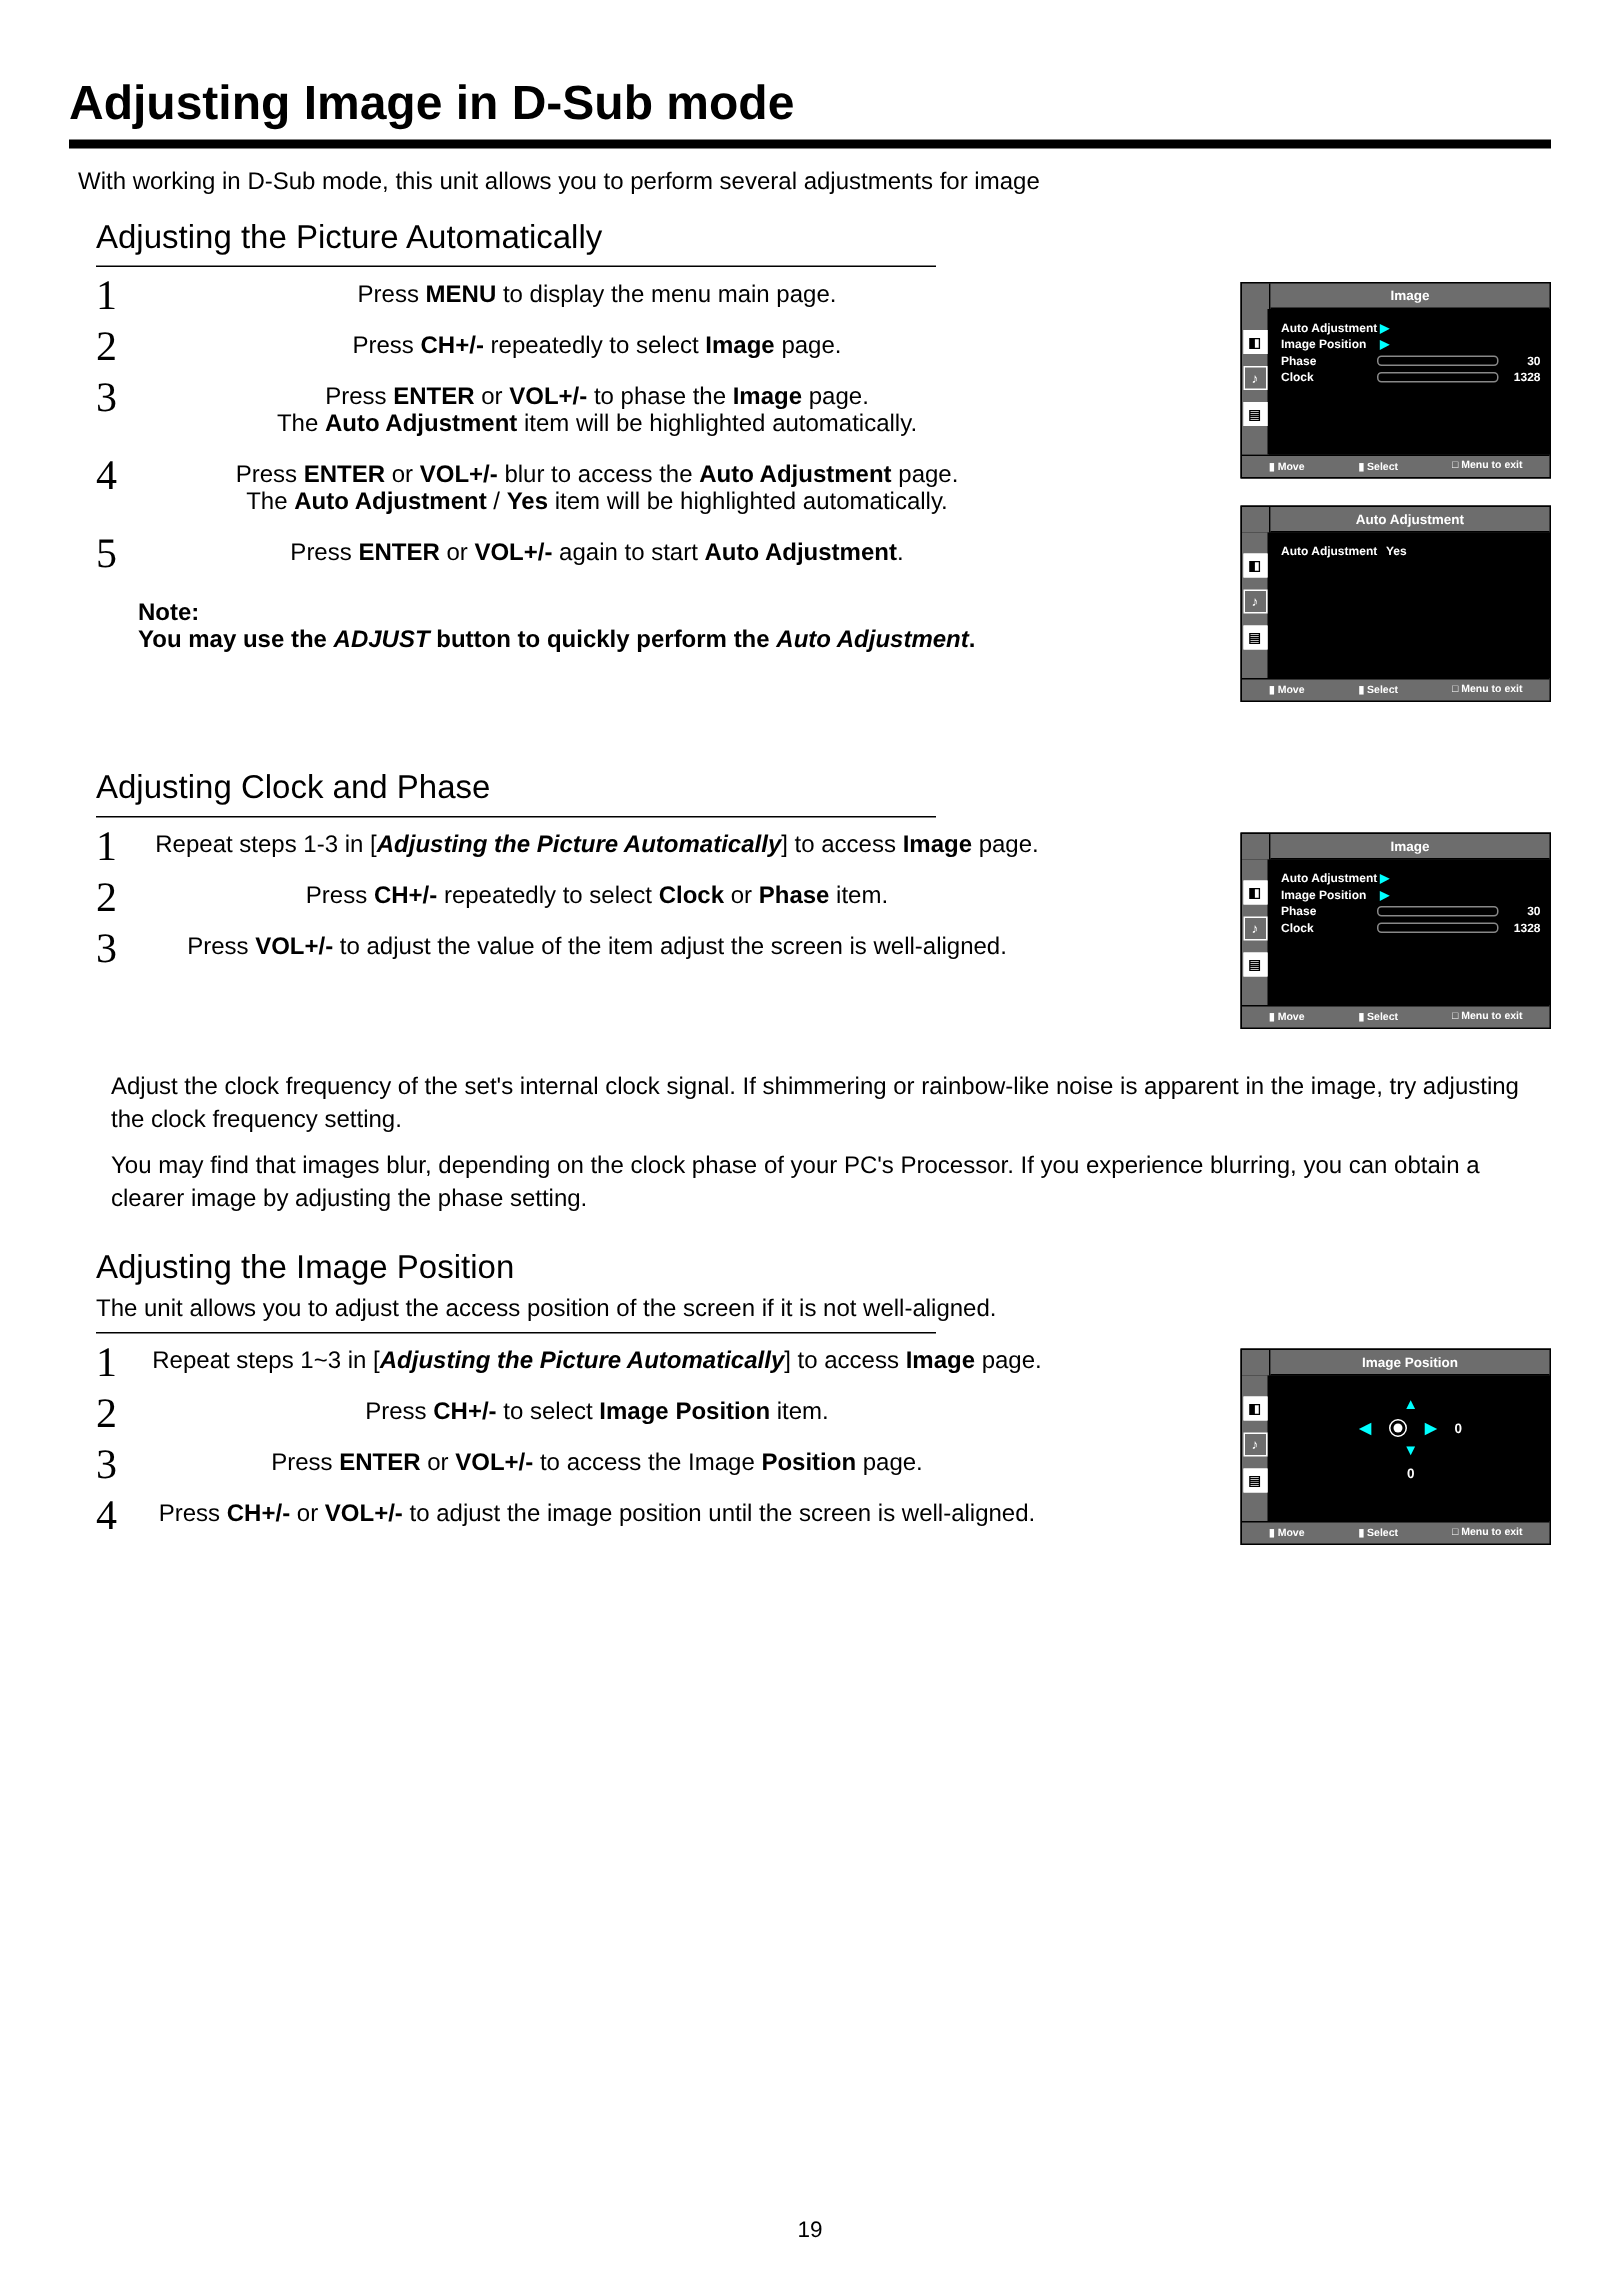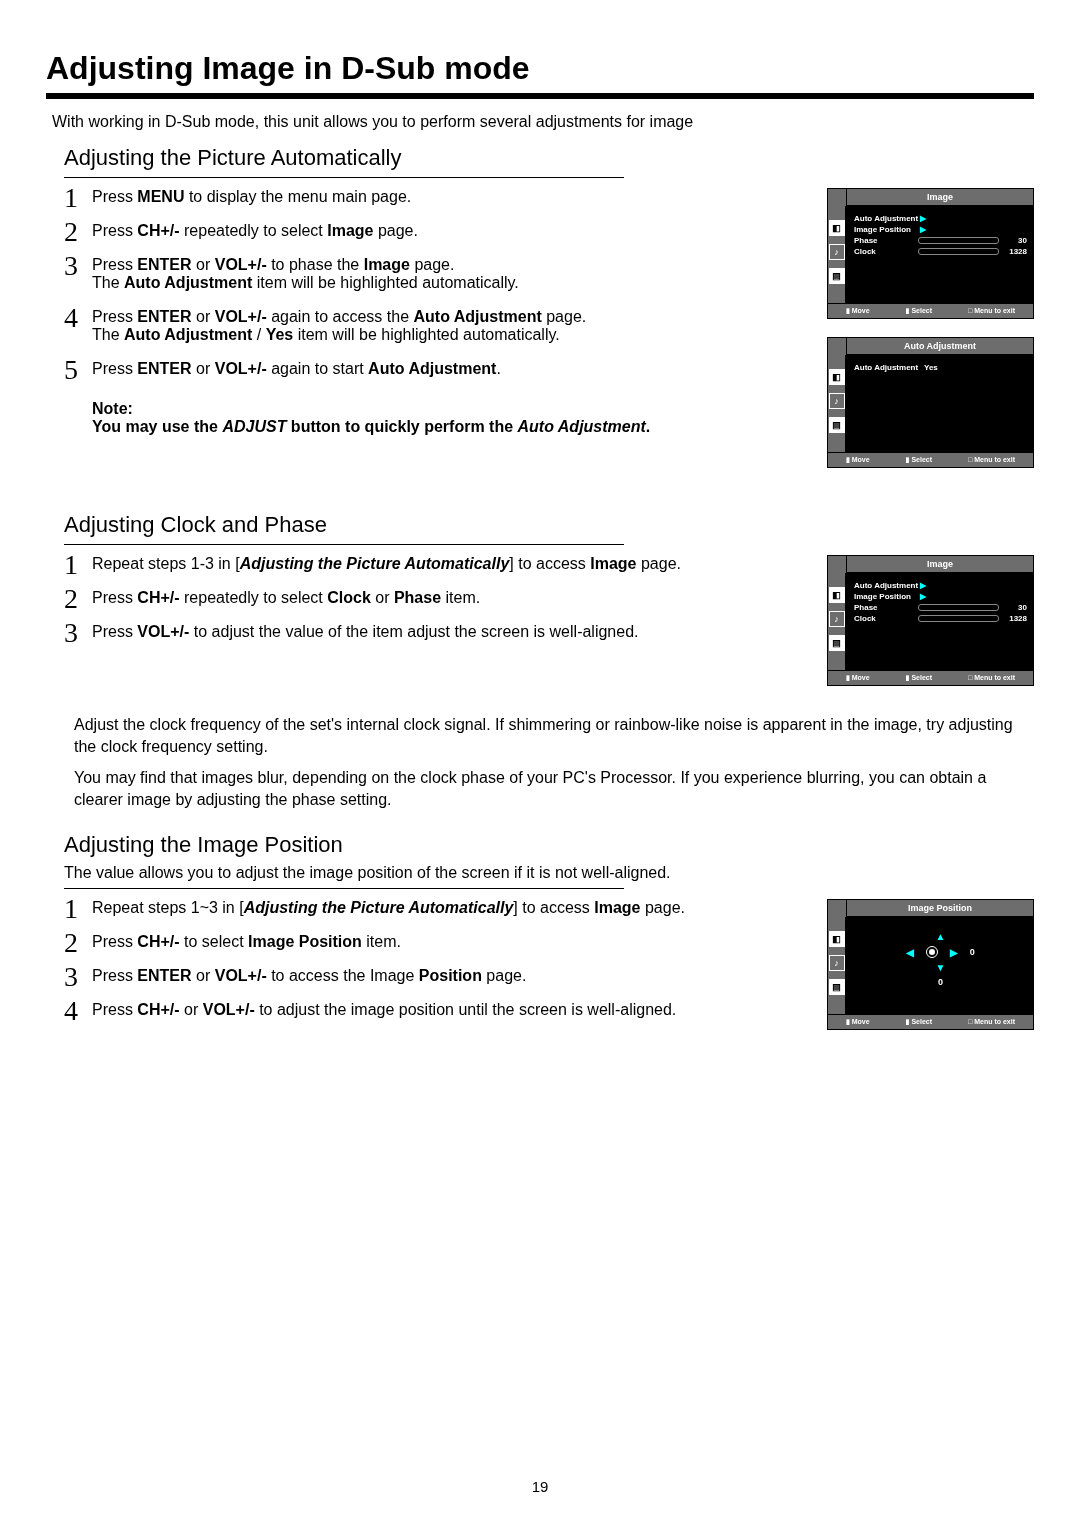--- a/index.html
+++ b/index.html
@@ -45,20 +45,21 @@
     width: 640px;
   }
   .right {
     margin-left: auto;
   }
   ol.steps {
     list-style: none;
     padding: 0;
     margin: 0;
     counter-reset: step;
+    text-align: center;
   }
   ol.steps > li {
     counter-increment: step;
     position: relative;
     padding: 0 0 16px 28px;
     font-size: 16px;
   }
   ol.steps > li::before {
     content: counter(step);
     position: absolute;
@@ -201,21 +202,21 @@
         <span>Press </span><b>MENU</b><span> to display the menu main page.</span>
       </li>
       <li>
         <span>Press </span><b>CH+/-</b><span> repeatedly to select </span><b>Image</b><span> page.</span>
       </li>
       <li>
         <span>Press </span><b>ENTER</b><span> or </span><b>VOL+/-</b><span> to phase the </span><b>Image</b><span> page.</span>
         <span class="step-sub"><span>The </span><b>Auto Adjustment</b><span> item will be highlighted automatically.</span></span>
       </li>
       <li>
-        <span>Press </span><b>ENTER</b><span> or </span><b>VOL+/-</b><span> again to access the </span><b>Auto Adjustment</b><span> page.</span>
+        <span>Press </span><b>ENTER</b><span> or </span><b>VOL+/-</b><span> blur to access the </span><b>Auto Adjustment</b><span> page.</span>
         <span class="step-sub"><span>The </span><b>Auto Adjustment</b><span> / </span><b>Yes</b><span> item will be highlighted automatically.</span></span>
       </li>
       <li>
         <span>Press </span><b>ENTER</b><span> or </span><b>VOL+/-</b><span> again to start </span><b>Auto Adjustment</b><span>.</span>
       </li>
     </ol>
     <div class="note">
       <span class="lbl">Note:</span><br>
       <span class="txt">
         <span>You may use the </span><em>ADJUST</em><span> button to quickly perform the </span><em>Auto Adjustment</em><span>.</span>
@@ -346,21 +347,21 @@
         <span class="itm">Select</span>
         <span class="itm2">Menu to exit</span>
       </div>
     </div>
   </div>
 </div>
 <div class="para">Adjust the clock frequency of the set's internal clock signal. If shimmering or rainbow-like noise is apparent in the image, try adjusting the clock frequency setting.</div>
 <div class="para">You may find that images blur, depending on the clock phase of your PC's Processor. If you experience blurring, you can obtain a clearer image by adjusting the phase setting.</div>
 
 <h2 class="section" style="margin-top:22px;">Adjusting the Image Position</h2>
-<div class="sub-intro">The value allows you to adjust the image position of the screen if it is not well-aligned.</div>
+<div class="sub-intro">The unit allows you to adjust the access position of the screen if it is not well-aligned.</div>
 <hr class="section-rule">
 <div class="cols">
   <div class="left">
     <ol class="steps">
       <li>
         <span>Repeat steps 1~3 in [</span><em class="bi">Adjusting the Picture Automatically</em><span>] to access </span><b>Image</b><span> page.</span>
       </li>
       <li>
         <span>Press </span><b>CH+/-</b><span> to select </span><b>Image Position</b><span> item.</span>
       </li>

